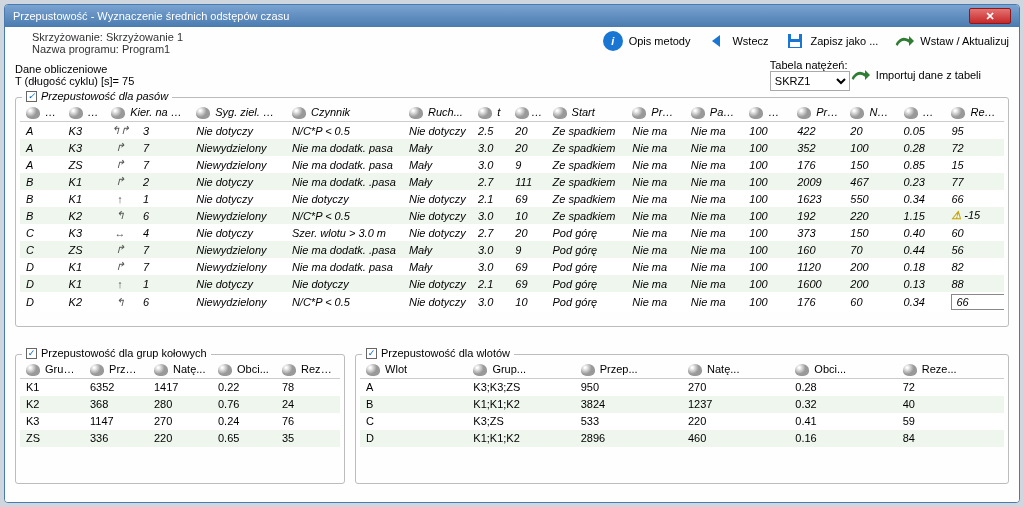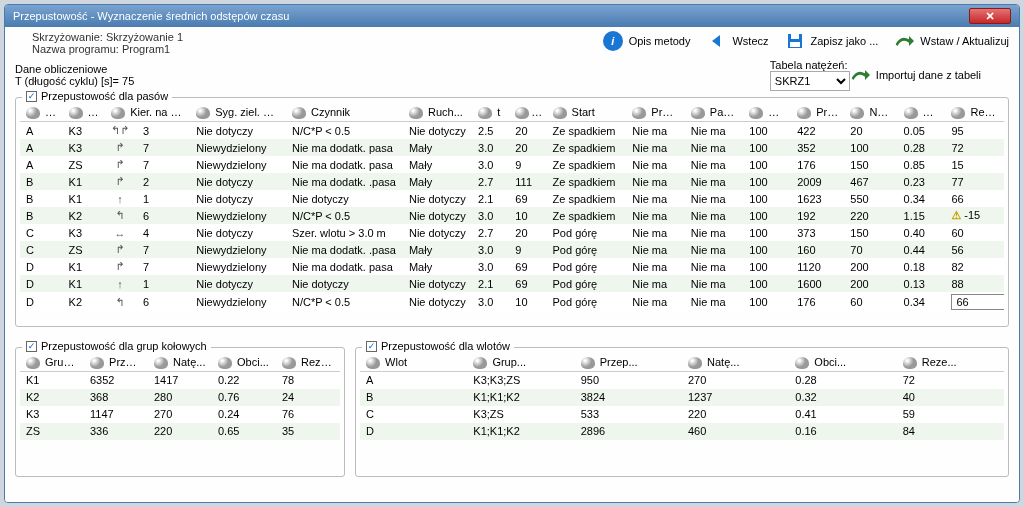--- a/index.html
+++ b/index.html
@@ -29,21 +29,21 @@
   .checkbox { width:11px; height:11px; border:1px solid #666; display:inline-flex; align-items:center; justify-content:center; background:#fff; }
   .checkbox.checked::after { content:"✓"; font-size:9px; color:#06c; line-height:9px; }
   table.grid { border-collapse: collapse; width: 100%; table-layout: fixed; }
   table.grid th, table.grid td { text-align:left; padding: 2px 6px; font-size:11px; white-space:nowrap; overflow:hidden; text-overflow:ellipsis; height: 17px; }
   table.grid th { color:#000; font-weight:normal; border-bottom: 1px solid #ccc; }
   table.grid tr.odd td { background:#fff; }
   table.grid tr.even td { background:#eef6ee; }
   .col-icon { width:18px; display:inline-block; text-align:center; color:#555; }
   .th-icon { width:14px; height:12px; background: radial-gradient(circle at 30% 30%, #fff 5%, #999 50% ); border-radius:50% 50% 40% 40%; display:inline-block; vertical-align:middle; margin-right:2px; }
   .warn-icon { color:#c9a400; font-weight:bold; }
-  .bottom-row { display:flex; gap:10px; margin-top:14px; height: 140px; }
+  .bottom-row { display:flex; gap:10px; margin-top:21px; height: 140px; }
   .input-cell { border:1px solid #888; background:#fff; padding:0 4px; width:60px; display:inline-block; height:16px; line-height:14px; }
 </style>
 </head>
 <body>
 
 <div class="window">
   <div class="titlebar">
     <span class="titlebar-title">Przepustowość - Wyznaczenie średnich odstępów czasu</span>
     <span class="close-btn">✕</span>
   </div>
@@ -109,21 +109,21 @@
           <span class="icon icon-import">
               <svg width="24" height="20" viewBox="0 0 24 20">
                 <path d="M2 14 Q 8 2 18 8 L18 4 L24 10 L18 16 L18 12 Q 10 6 4 16 Z" fill="#2e7d32"></path>
               </svg>
             </span>
           <span style="white-space:pre-line;">Importuj dane z tabeli</span>
         </div>
       </div>
     </div>
 
-    <div class="group-box" style="height:230px;">
+    <div class="group-box" style="height:230px;font-style:italic;">
       <div class="group-title">
         <span class="checkbox checked"></span>
         <span>Przepustowość dla pasów</span>
       </div>
       <table class="grid" id="t1">
         <colgroup>
           <col style="width:40px">
             <col style="width:40px">
             <col style="width:30px">
             <col style="width:50px">

